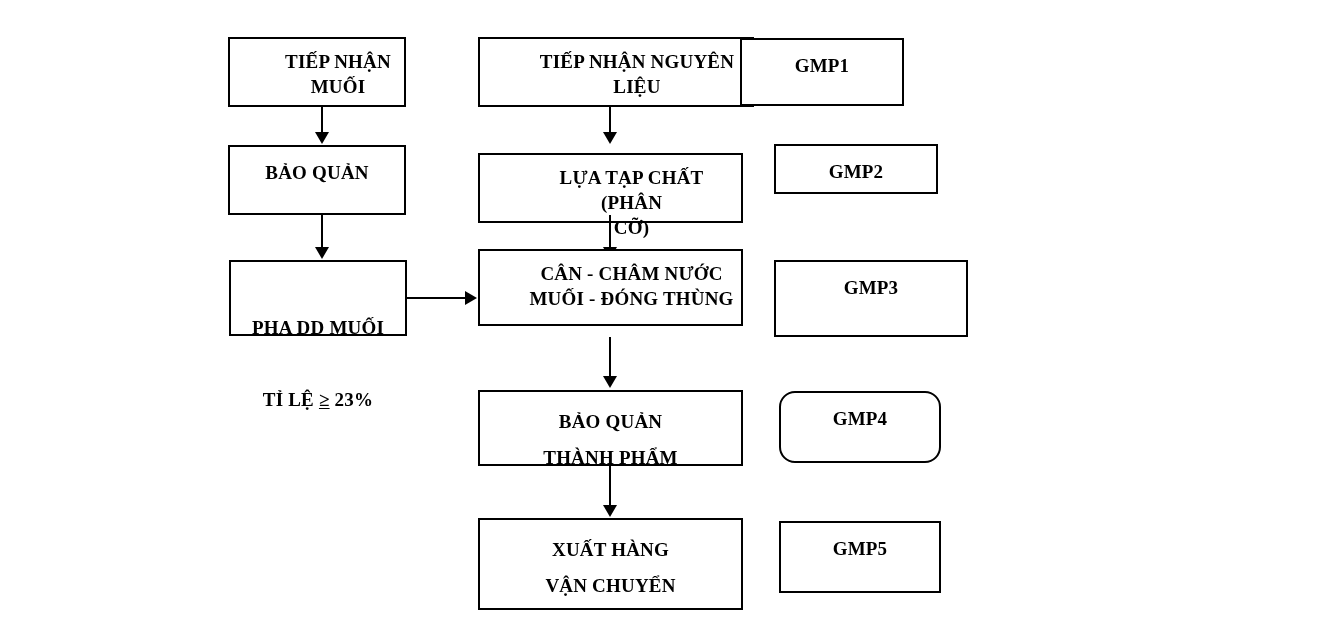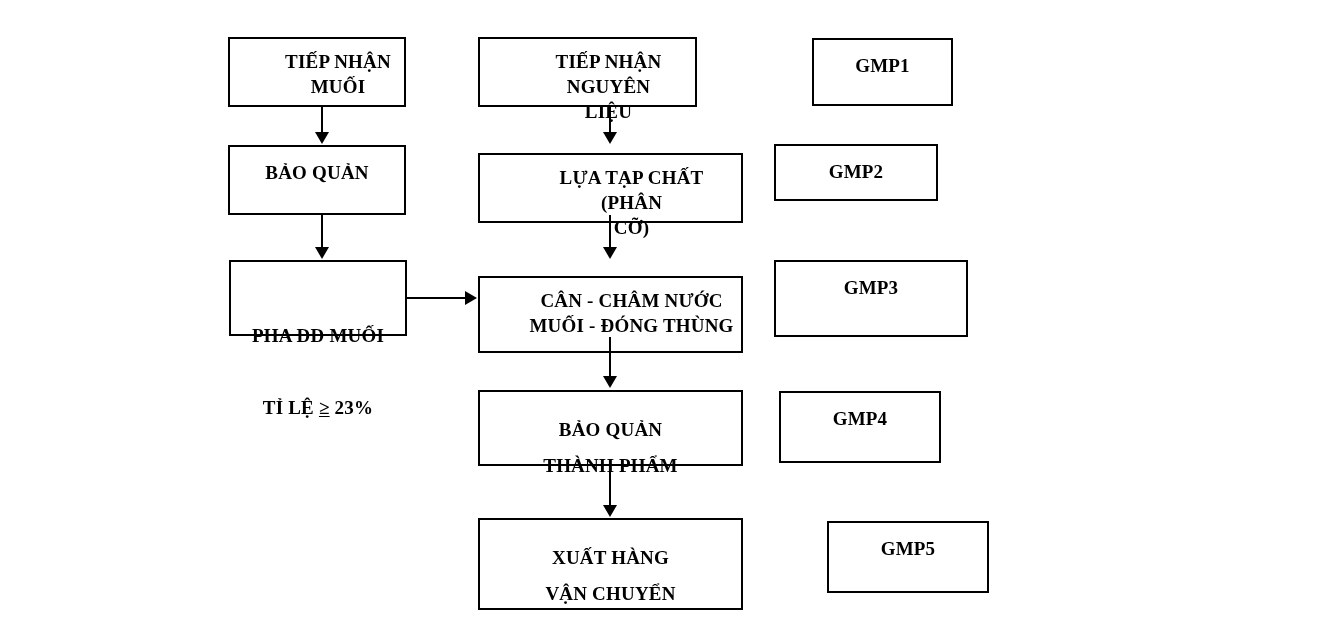--- a/index.html
+++ b/index.html
@@ -40,21 +40,21 @@
     color: #000000;
     letter-spacing: 0.2px;
     white-space: pre-line;
     padding: 0 6px;
     width: 100%;
     box-sizing: border-box;
   }
   .node.pad-top .node-label { padding-top: 10px; padding-left: 48px; }
   .node.pad-top2 .node-label { padding-top: 13px; }
   .node.gmp .node-label { padding-top: 13px; }
-  .node.two-line-spaced .node-label { line-height: 36px; padding-top: 20px; }
+  .node.two-line-spaced .node-label { line-height: 36px; padding-top: 12px; }
   .conn-line-v {
     position: absolute;
     width: 0;
     border-left: 2px solid #000000;
   }
   .conn-line-h {
     position: absolute;
     height: 0;
     border-top: 2px solid #000000;
   }
@@ -102,70 +102,70 @@
   <div class="node two-line-spaced" style="left:229px; top:260px; width:178px; height:76px;">
     <div class="node-label">
       <span>PHA DD MUỐI</span><br>
       <span>TỈ LỆ </span><span class="ge-underline">≥</span><span> 23%</span>
     </div>
   </div>
 
   <div class="conn-line-h" style="left:407px; top:297px; width:60px;"></div>
   <div class="arrow-right" style="left:465px; top:291px;"></div>
 
-  <div class="node pad-top" style="left:478px; top:37px; width:219px; height:70px;align-items:center;">
+  <div class="node pad-top" style="left:478px; top:37px; width:276px; height:70px;align-items:center;">
     <div class="node-label">TIẾP NHẬN NGUYÊN
 LIỆU</div>
   </div>
 
   <div class="conn-line-v" style="left:609px; top:107px; height:27px;"></div>
   <div class="arrow-down" style="left:603px; top:132px;"></div>
 
   <div class="node pad-top" style="left:478px; top:145px; width:265px; height:70px;margin-top:8px;">
     <div class="node-label">LỰA TẠP CHẤT  (PHÂN
 CỠ)</div>
   </div>
 
   <div class="conn-line-v" style="left:609px; top:215px; height:34px;"></div>
   <div class="arrow-down" style="left:603px; top:247px;"></div>
 
-  <div class="node pad-top" style="left:478px; top:276px; width:265px; height:77px;">
+  <div class="node pad-top" style="left:478px; top:249px; width:265px; height:77px;">
     <div class="node-label">CÂN - CHÂM NƯỚC
 MUỐI - ĐÓNG THÙNG</div>
   </div>
 
   <div class="conn-line-v" style="left:609px; top:337px; height:41px;"></div>
   <div class="arrow-down" style="left:603px; top:376px;"></div>
 
   <div class="node two-line-spaced" style="left:478px; top:390px; width:265px; height:76px;">
     <div class="node-label">BẢO QUẢN
 THÀNH PHẨM</div>
   </div>
 
   <div class="conn-line-v" style="left:609px; top:466px; height:41px;"></div>
   <div class="arrow-down" style="left:603px; top:505px;"></div>
 
   <div class="node two-line-spaced" style="left:478px; top:518px; width:265px; height:92px;">
     <div class="node-label">XUẤT HÀNG
 VẬN CHUYỂN</div>
   </div>
 
-  <div class="node gmp" style="left:812px; top:38px; width:141px; height:68px;text-align:center;">
+  <div class="node gmp" style="left:740px; top:38px; width:164px; height:68px;text-align:center;">
     <div class="node-label">GMP1</div>
   </div>
 
-  <div class="node gmp" style="left:774px; top:144px; width:164px; height:57px;">
+  <div class="node gmp" style="left:774px; top:144px; width:164px; height:50px;">
     <div class="node-label">GMP2</div>
   </div>
 
   <div class="node gmp" style="left:774px; top:260px; width:194px; height:77px;text-align:center;">
     <div class="node-label">GMP3</div>
   </div>
 
-  <div class="node gmp" style="left:779px; top:391px; width:162px; height:72px;">
+  <div class="node gmp" style="left:779px; top:391px; width:162px; height:72px;border-radius:16px;">
     <div class="node-label">GMP4</div>
   </div>
 
-  <div class="node gmp" style="left:779px; top:521px; width:162px; height:72px;margin-left:48px;">
+  <div class="node gmp" style="left:779px; top:521px; width:162px; height:72px;">
     <div class="node-label">GMP5</div>
   </div>
 
 </div>
 
 </body></html>

